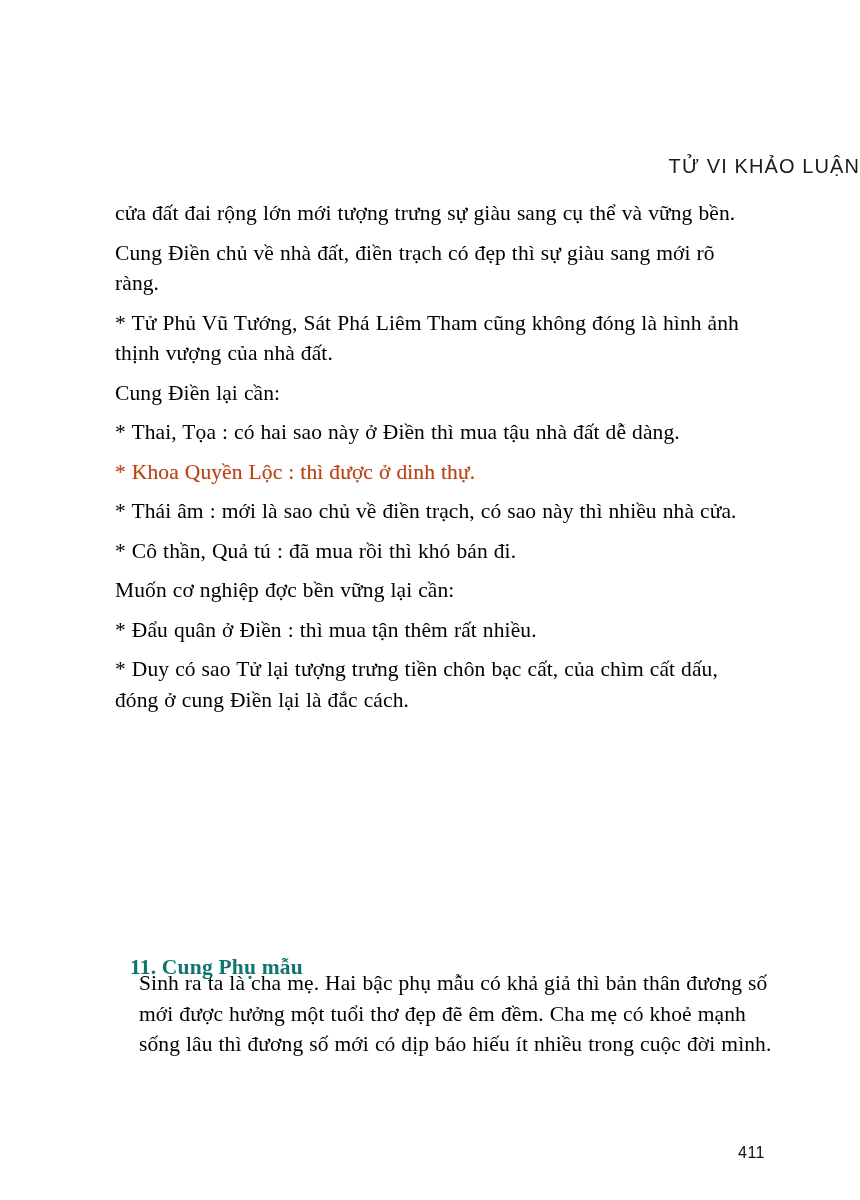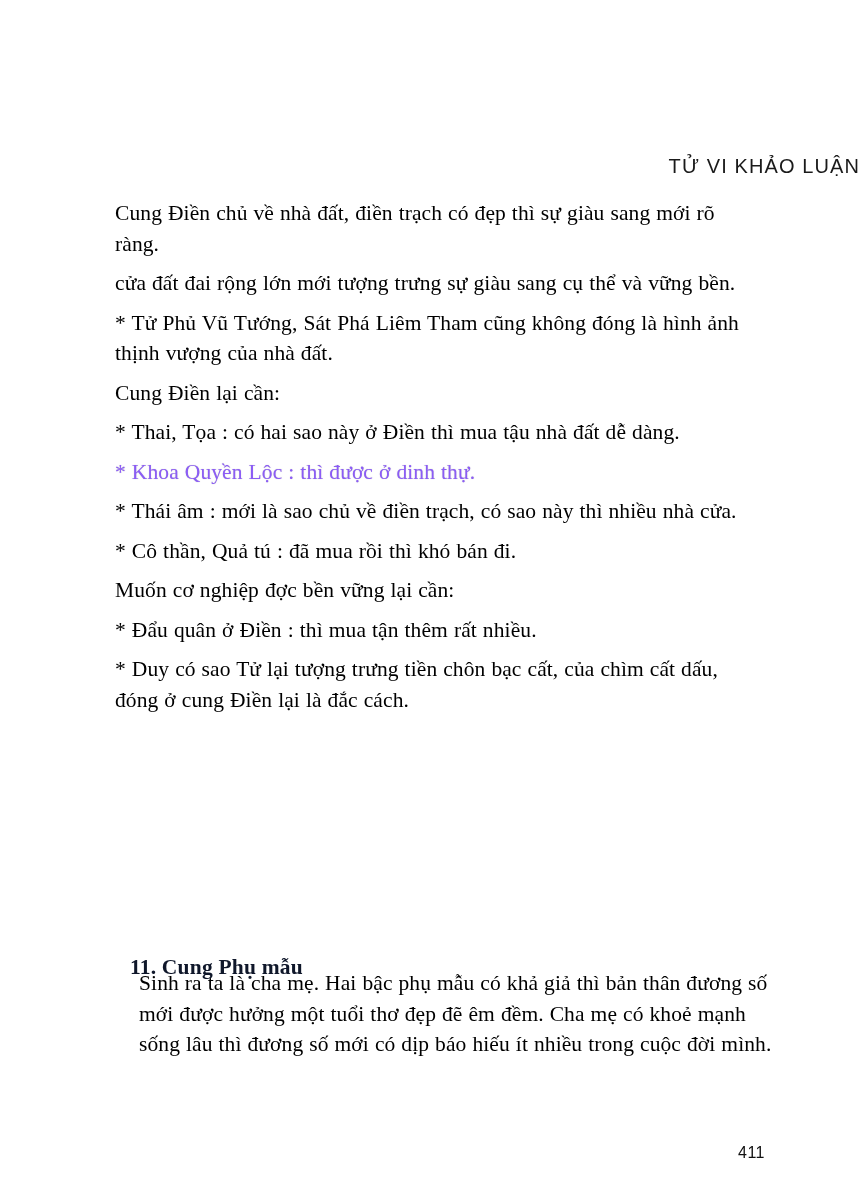--- a/index.html
+++ b/index.html
@@ -51,32 +51,32 @@
     font-size: 21.5px;
     line-height: 1.42;
     text-align: left;
     color: #000000;
     letter-spacing: 0.1px;
     word-spacing: 0.5px;
   }
 
   
   p.para.faded {
-    color: #8b5cf6;
+    color: #c2410c;
     text-shadow: 0 0 1px rgba(140,140,140,0.55);
   }
 
   
   h2.section-heading {
     margin: 0;
     padding: 0;
     font-size: 21.5px;
     font-weight: bold;
     letter-spacing: 0.2px;
-    color: #0f172a;
+    color: #0f766e;
   }
 
   .heading-block {
     position: absolute;
     left: 130px;
     top: 955px;
     width: 620px;
   }
 
   .closing-block {
@@ -99,22 +99,22 @@
   }
 </style>
 </head>
 <body>
 
 <div class="page">
 
   <div class="running-head">TỬ VI KHẢO LUẬN</div>
 
   <div class="text-column">
+    <p class="para">cửa đất đai rộng lớn mới tượng trưng sự giàu sang cụ thể và vững bền.</p>
     <p class="para">Cung Điền chủ về nhà đất, điền trạch có đẹp thì sự giàu sang mới rõ ràng.</p>
-    <p class="para">cửa đất đai rộng lớn mới tượng trưng sự giàu sang cụ thể và vững bền.</p>
     <p class="para">* Tử Phủ Vũ Tướng, Sát Phá Liêm Tham cũng không đóng là hình ảnh thịnh vượng của nhà đất.</p>
     <p class="para">Cung Điền lại cần:</p>
     <p class="para">* Thai, Tọa : có hai sao này ở Điền thì mua tậu nhà đất dễ dàng.</p>
     <p class="para faded">* Khoa Quyền Lộc : thì được ở dinh thự.</p>
     <p class="para">* Thái âm : mới là sao chủ về điền trạch, có sao này thì nhiều nhà cửa.</p>
     <p class="para">* Cô thần, Quả tú : đã mua rồi thì khó bán đi.</p>
     <p class="para">Muốn cơ nghiệp đợc bền vững lại cần:</p>
     <p class="para">* Đẩu quân ở Điền : thì mua tận thêm rất nhiều.</p>
     <p class="para">* Duy có sao Tử lại tượng trưng tiền chôn bạc cất, của chìm cất dấu, đóng ở cung Điền lại là đắc cách.</p>
   </div>

